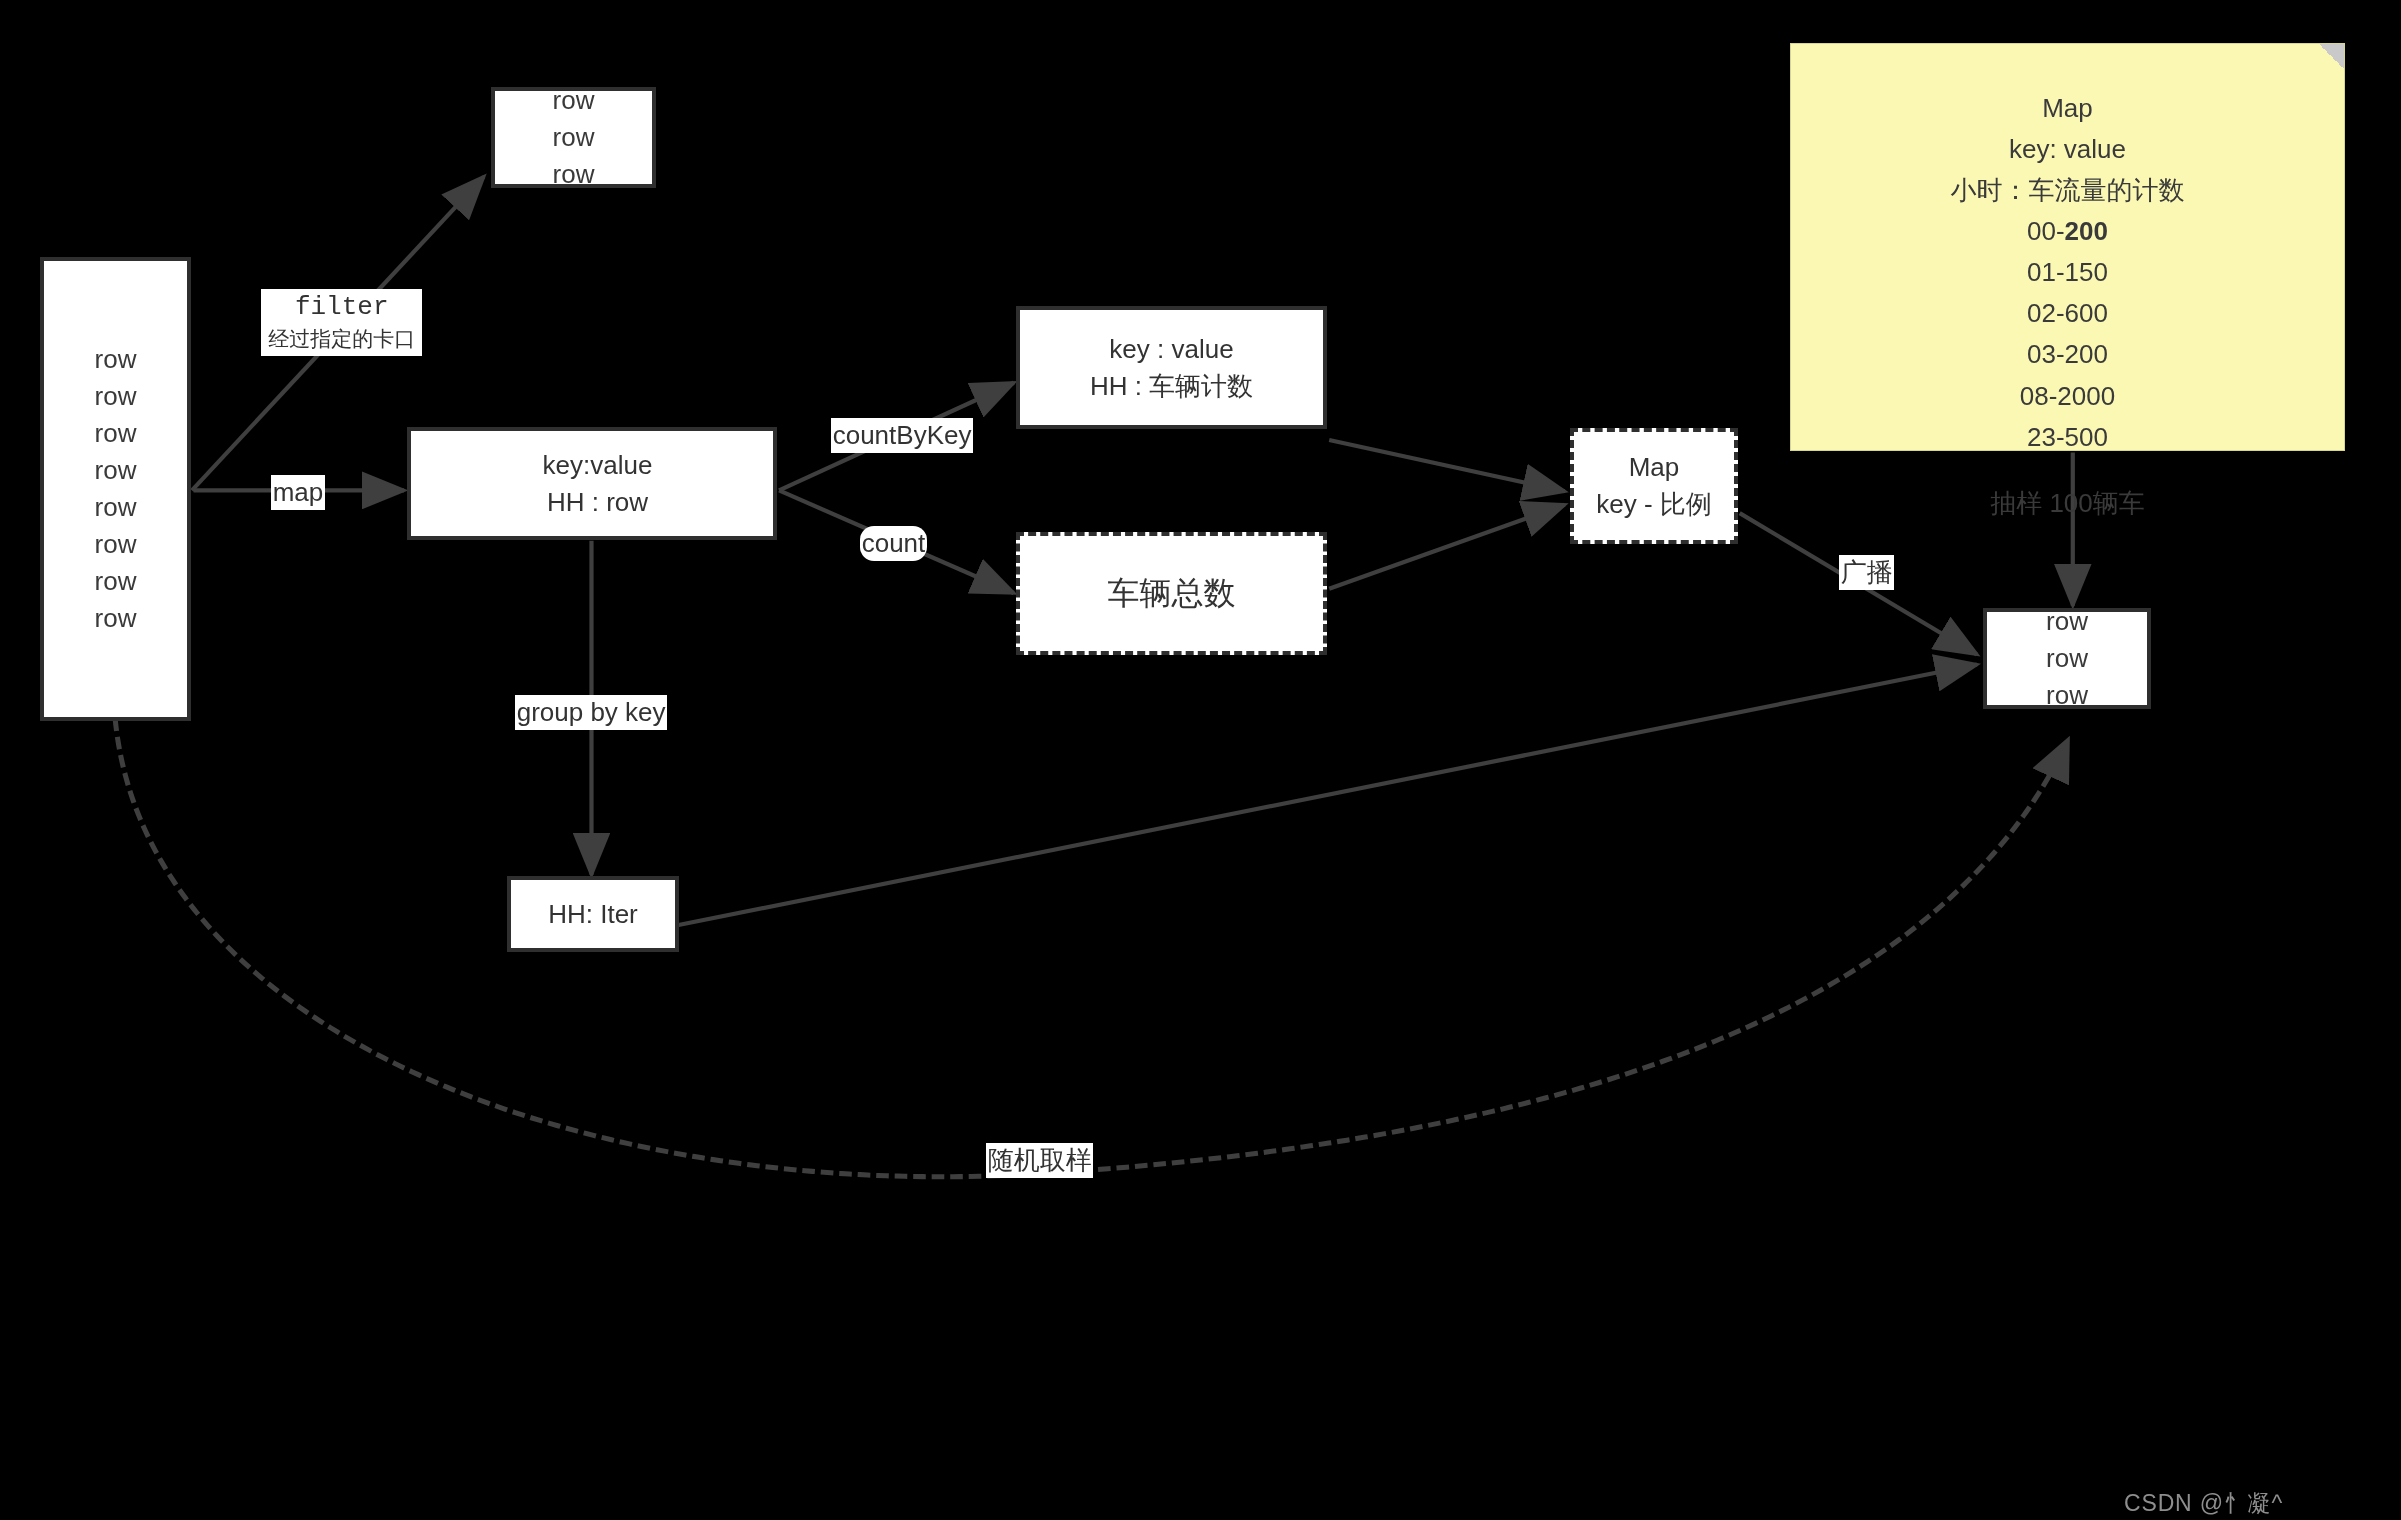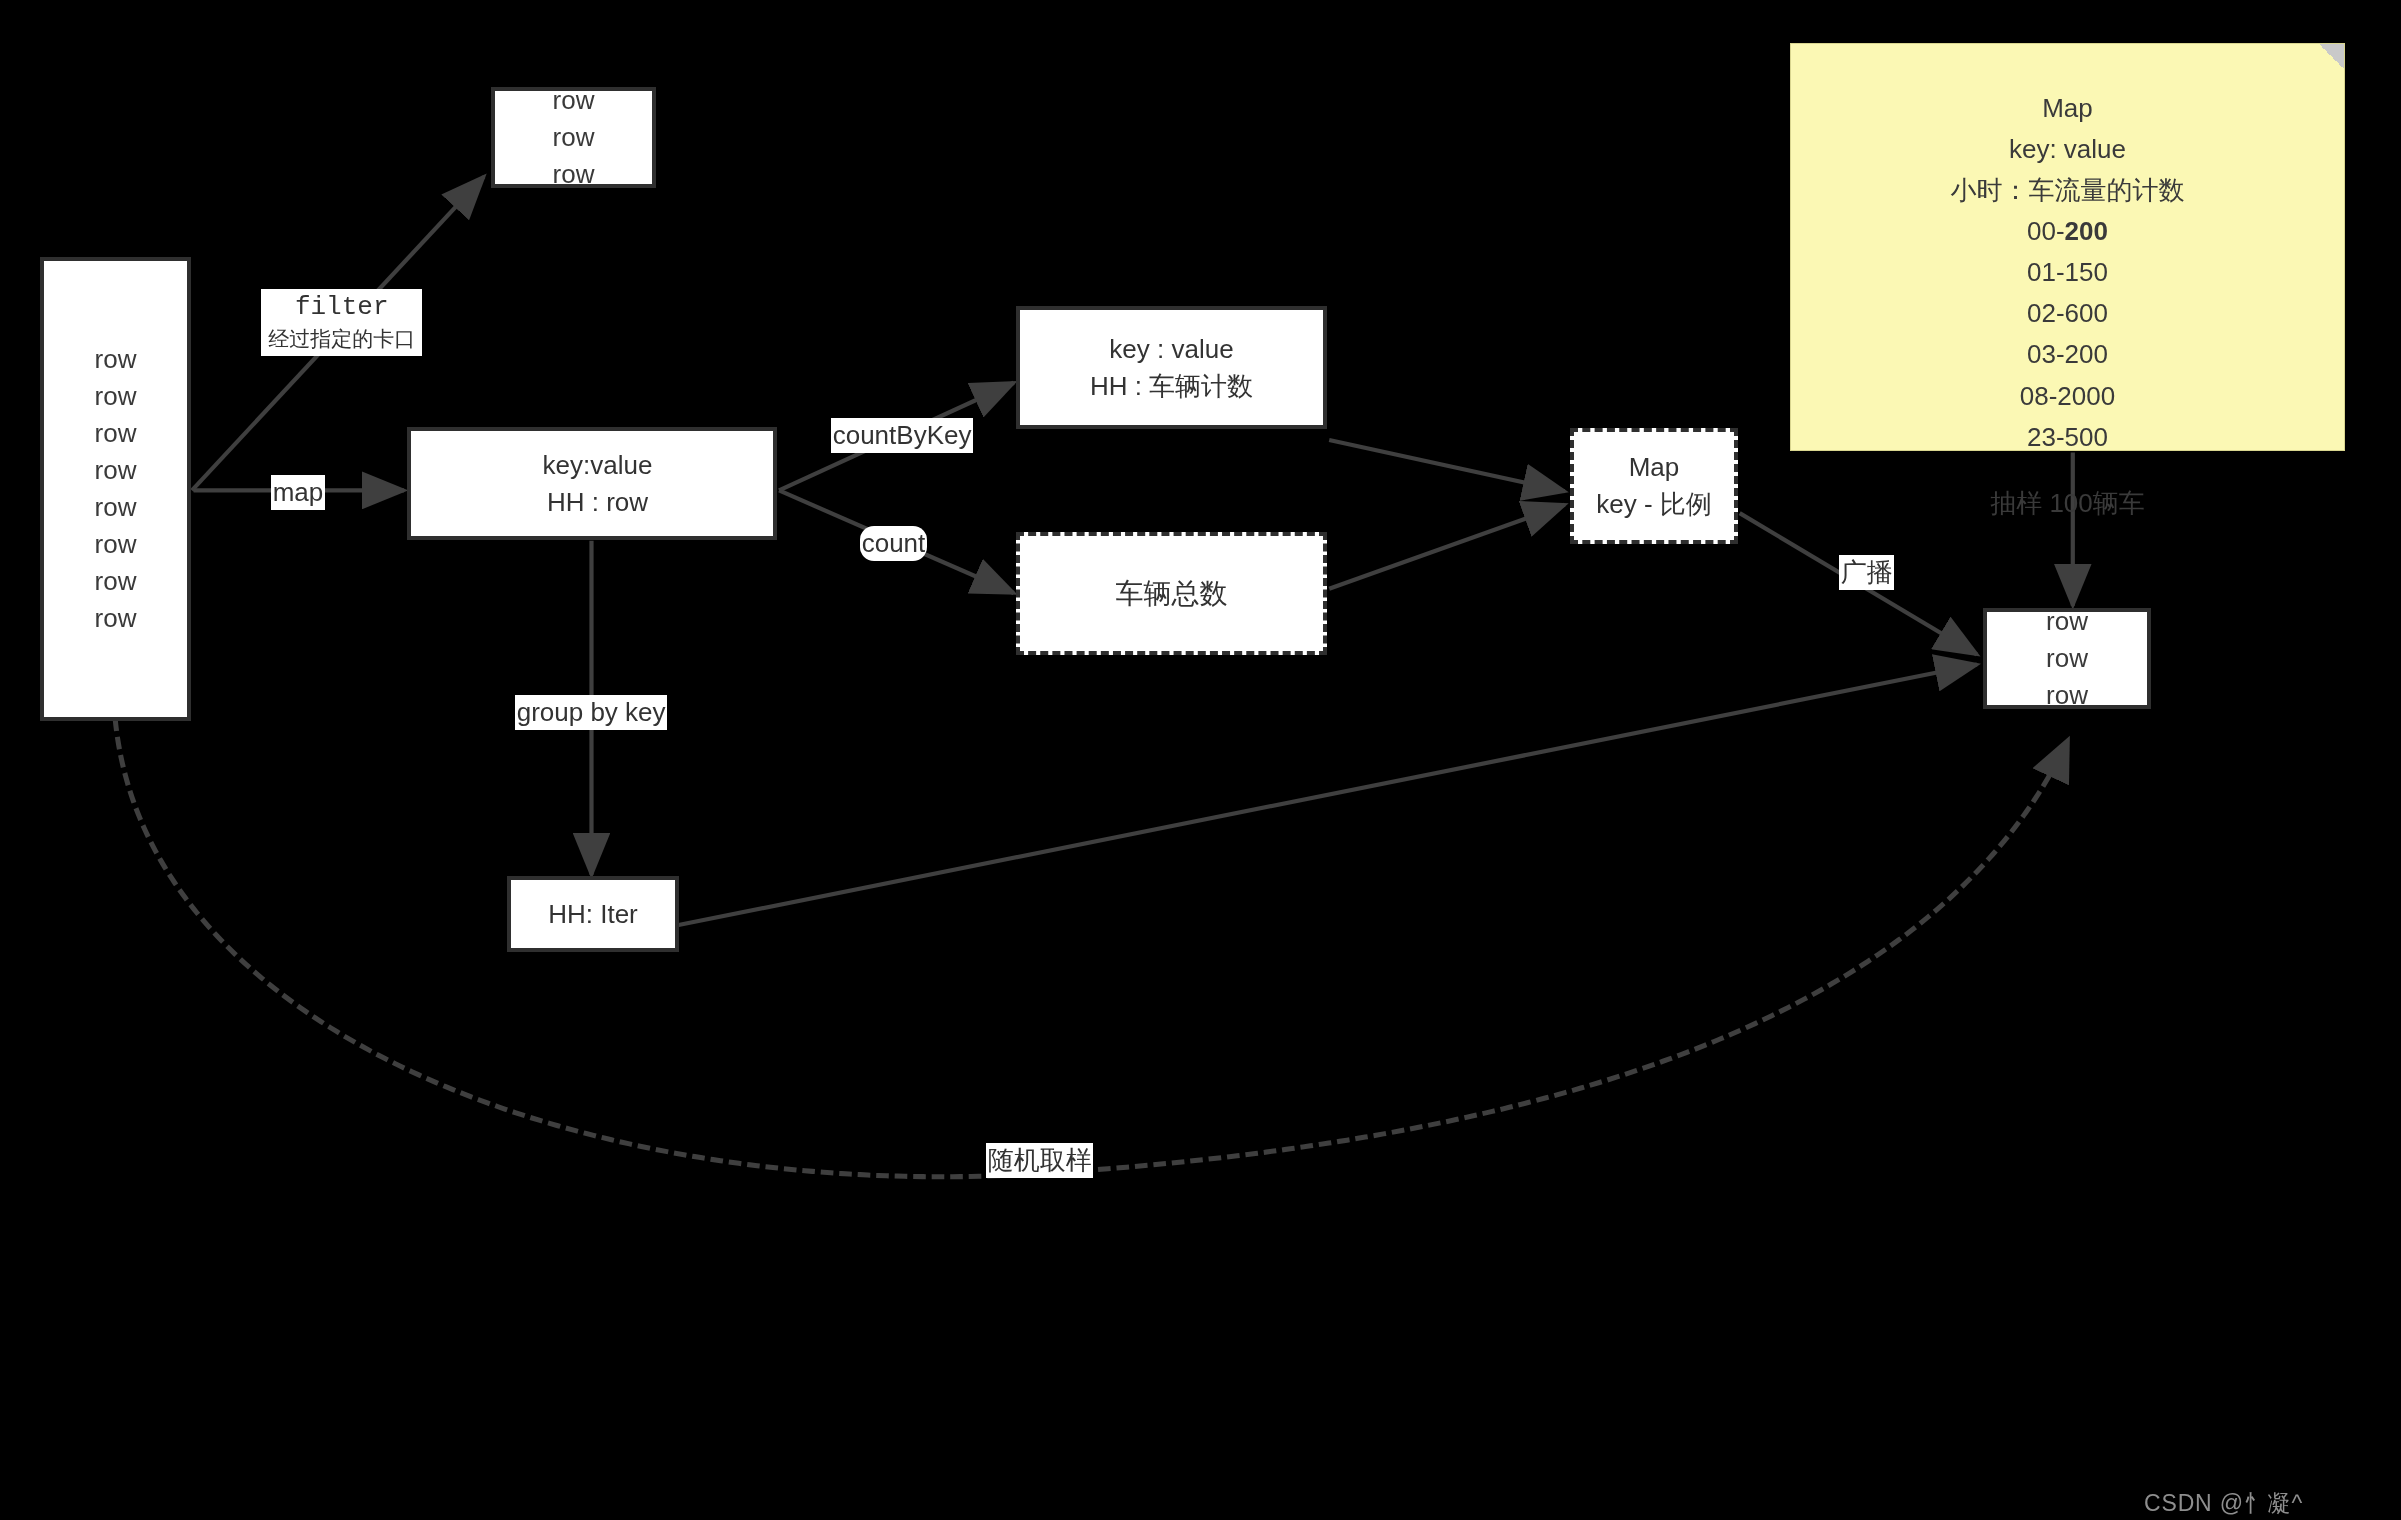--- a/index.html
+++ b/index.html
@@ -97,21 +97,21 @@
   <div class="node" style="left:407px;top:427px;width:370px;height:113px;font-size:26px;padding-left:11px;">
     <div class="ln">key:value</div>
     <div class="ln">HH : row</div>
   </div>
 
   <div class="node" style="left:1016px;top:306px;width:311px;height:123px;font-size:26px;">
     <div class="ln">key : value</div>
     <div class="ln">HH : 车辆计数</div>
   </div>
 
-  <div class="node dashed" style="left:1016px;top:532px;width:311px;height:123px;font-size:28px;">
+  <div class="node dashed" style="left:1016px;top:532px;width:311px;height:123px;font-size:32px;">
     <div class="ln">车辆总数</div>
   </div>
 
   <div class="node dashed" style="left:1570px;top:428px;width:168px;height:116px;font-size:26px;">
     <div class="ln">Map</div>
     <div class="ln">key - 比例</div>
   </div>
 
   <div class="node" style="left:507px;top:876px;width:172px;height:76px;font-size:26px;">
     <div class="ln">HH: Iter</div>
@@ -154,16 +154,16 @@
       <div>01-150</div>
       <div>02-600</div>
       <div>03-200</div>
       <div>08-2000</div>
       <div>23-500</div>
       <div class="gap"></div>
       <div>抽样 100辆车</div>
     </div>
   </div>
 
-  <div class="watermark" style="left:2283px;top:1488px;transform:translateX(-100%);margin-left:20px;">CSDN @忄凝^</div>
+  <div class="watermark" style="left:2283px;top:1488px;transform:translateX(-100%);">CSDN @忄凝^</div>
 
 </div>
 
 
 </body></html>

